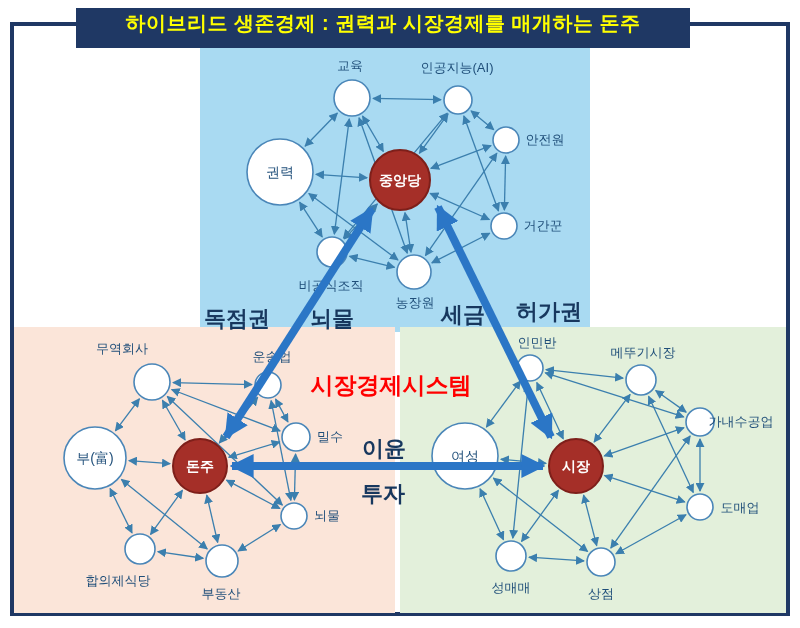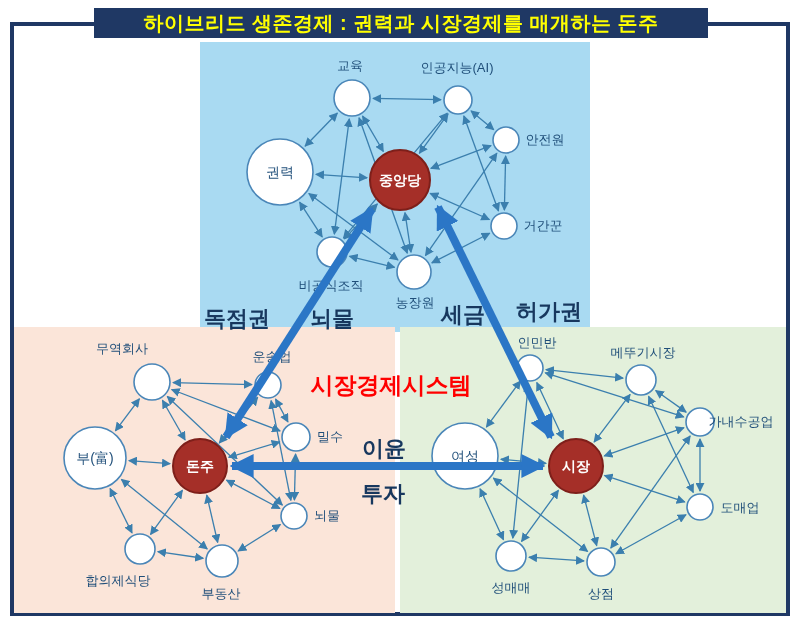--- a/index.html
+++ b/index.html
@@ -1,20 +1,20 @@
 <!DOCTYPE html>
 <html><head>
 <meta charset="utf-8">
 <style>
   html,body{margin:0;padding:0;background:#fff;}
   .stage{position:relative;width:800px;height:628px;background:#ffffff;
          font-family:"Liberation Sans",sans-serif;overflow:hidden;}
   .frame{position:absolute;left:10px;top:22px;width:780px;height:594px;
          border:4px solid #1f3864;box-sizing:border-box;z-index:1;}
-  .title-bar{position:absolute;left:94px;top:8px;width:614px;height:30px;
+  .title-bar{position:absolute;left:76px;top:8px;width:614px;height:40px;
          z-index:3;text-align:center;line-height:30px;font-size:20px;
          font-weight:bold;letter-spacing:0.5px;}
   svg.diagram{position:absolute;left:0;top:0;z-index:2;}
 </style>
 </head>
 <body>
 
 <div class="stage">
   <div class="frame" style="border-color: rgb(31, 56, 100);"></div>
   <div class="title-bar" style="background: rgb(31, 56, 100); color: rgb(255, 255, 0);">

